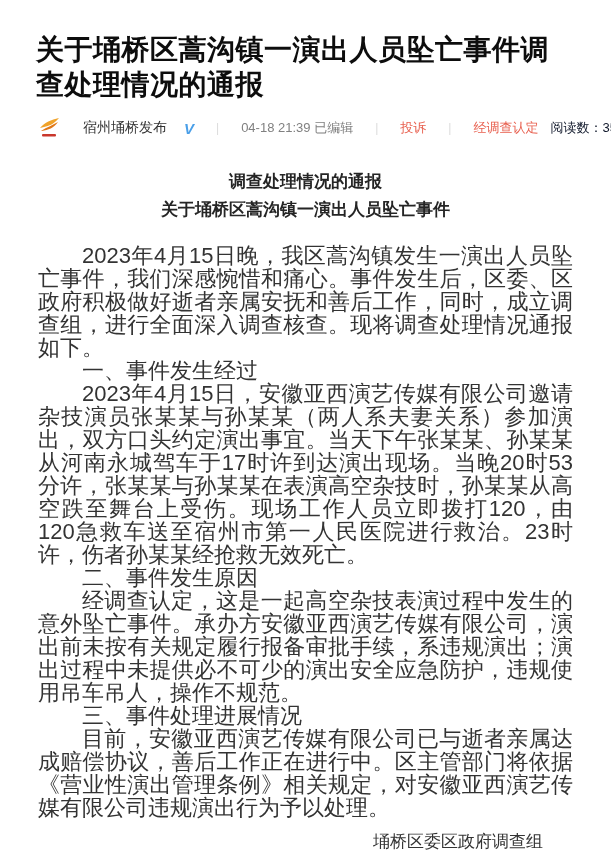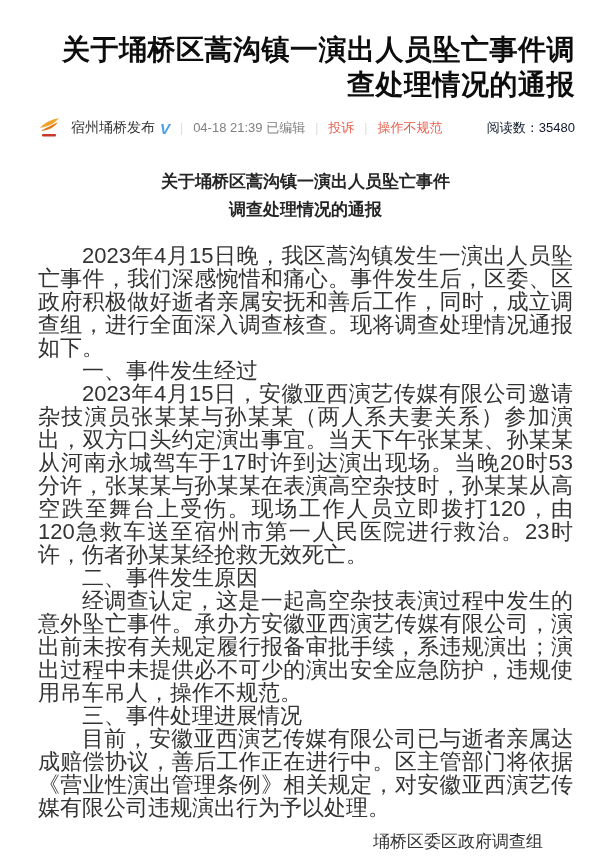--- a/index.html
+++ b/index.html
@@ -13,30 +13,30 @@
     font-family: "Liberation Sans", "DejaVu Sans", sans-serif;
     box-sizing: border-box;
   }
   .page-title {
     margin: 32px 36px 0 36px;
     font-size: 28px;
     line-height: 35px;
     font-weight: 700;
     color: #0d0d0d;
     letter-spacing: 0.5px;
-    text-align: right;
   }
   .meta {
     display: flex;
     align-items: center;
     margin: 13px 36px 0 36px;
     height: 26px;
     font-size: 13px;
     color: #808080;
     white-space: nowrap;
+    gap: 12px;
   }
   .logo {
     width: 26px; height: 26px;
     display: inline-flex;
     align-items: center;
     justify-content: center;
     margin-right: 9px;
     cursor: pointer;
     flex: 0 0 auto;
   }
@@ -97,27 +97,27 @@
         <rect x="6" y="19" width="14" height="2.4" rx="1" fill="#c9372c"></rect>
       </svg>
     </span>
     <a class="publisher">宿州埇桥发布</a>
     <span class="vbadge" style="color:#4a9fe8">V</span>
     <span class="sep">|</span>
     <span class="time">04-18 21:39 已编辑</span>
     <span class="sep">|</span>
     <a class="meta-link" style="color:#e8604f">投诉</a>
     <span class="sep">|</span>
-    <a class="meta-link" style="color:#e8604f">操作不规范</a>
+    <a class="meta-link" style="color:#e8604f">经调查认定</a>
     <span class="readcount">阅读数：35480</span>
   </div>
 
   <div class="article">
+    <div class="atitle">调查处理情况的通报</div>
     <div class="atitle">关于埇桥区蒿沟镇一演出人员坠亡事件</div>
-    <div class="atitle">调查处理情况的通报</div>
 
     <div class="body">
       <p>2023年4月15日晚，我区蒿沟镇发生一演出人员坠亡事件，我们深感惋惜和痛心。事件发生后，区委、区政府积极做好逝者亲属安抚和善后工作，同时，成立调查组，进行全面深入调查核查。现将调查处理情况通报如下。</p>
       <p>一、事件发生经过</p>
       <p>2023年4月15日，安徽亚西演艺传媒有限公司邀请杂技演员张某某与孙某某（两人系夫妻关系）参加演出，双方口头约定演出事宜。当天下午张某某、孙某某从河南永城驾车于17时许到达演出现场。当晚20时53分许，张某某与孙某某在表演高空杂技时，孙某某从高空跌至舞台上受伤。现场工作人员立即拨打120，由120急救车送至宿州市第一人民医院进行救治。23时许，伤者孙某某经抢救无效死亡。</p>
       <p>二、事件发生原因</p>
       <p>经调查认定，这是一起高空杂技表演过程中发生的意外坠亡事件。承办方安徽亚西演艺传媒有限公司，演出前未按有关规定履行报备审批手续，系违规演出；演出过程中未提供必不可少的演出安全应急防护，违规使用吊车吊人，操作不规范。</p>
       <p>三、事件处理进展情况</p>
       <p>目前，安徽亚西演艺传媒有限公司已与逝者亲属达成赔偿协议，善后工作正在进行中。区主管部门将依据《营业性演出管理条例》相关规定，对安徽亚西演艺传媒有限公司违规演出行为予以处理。</p>
     </div>

